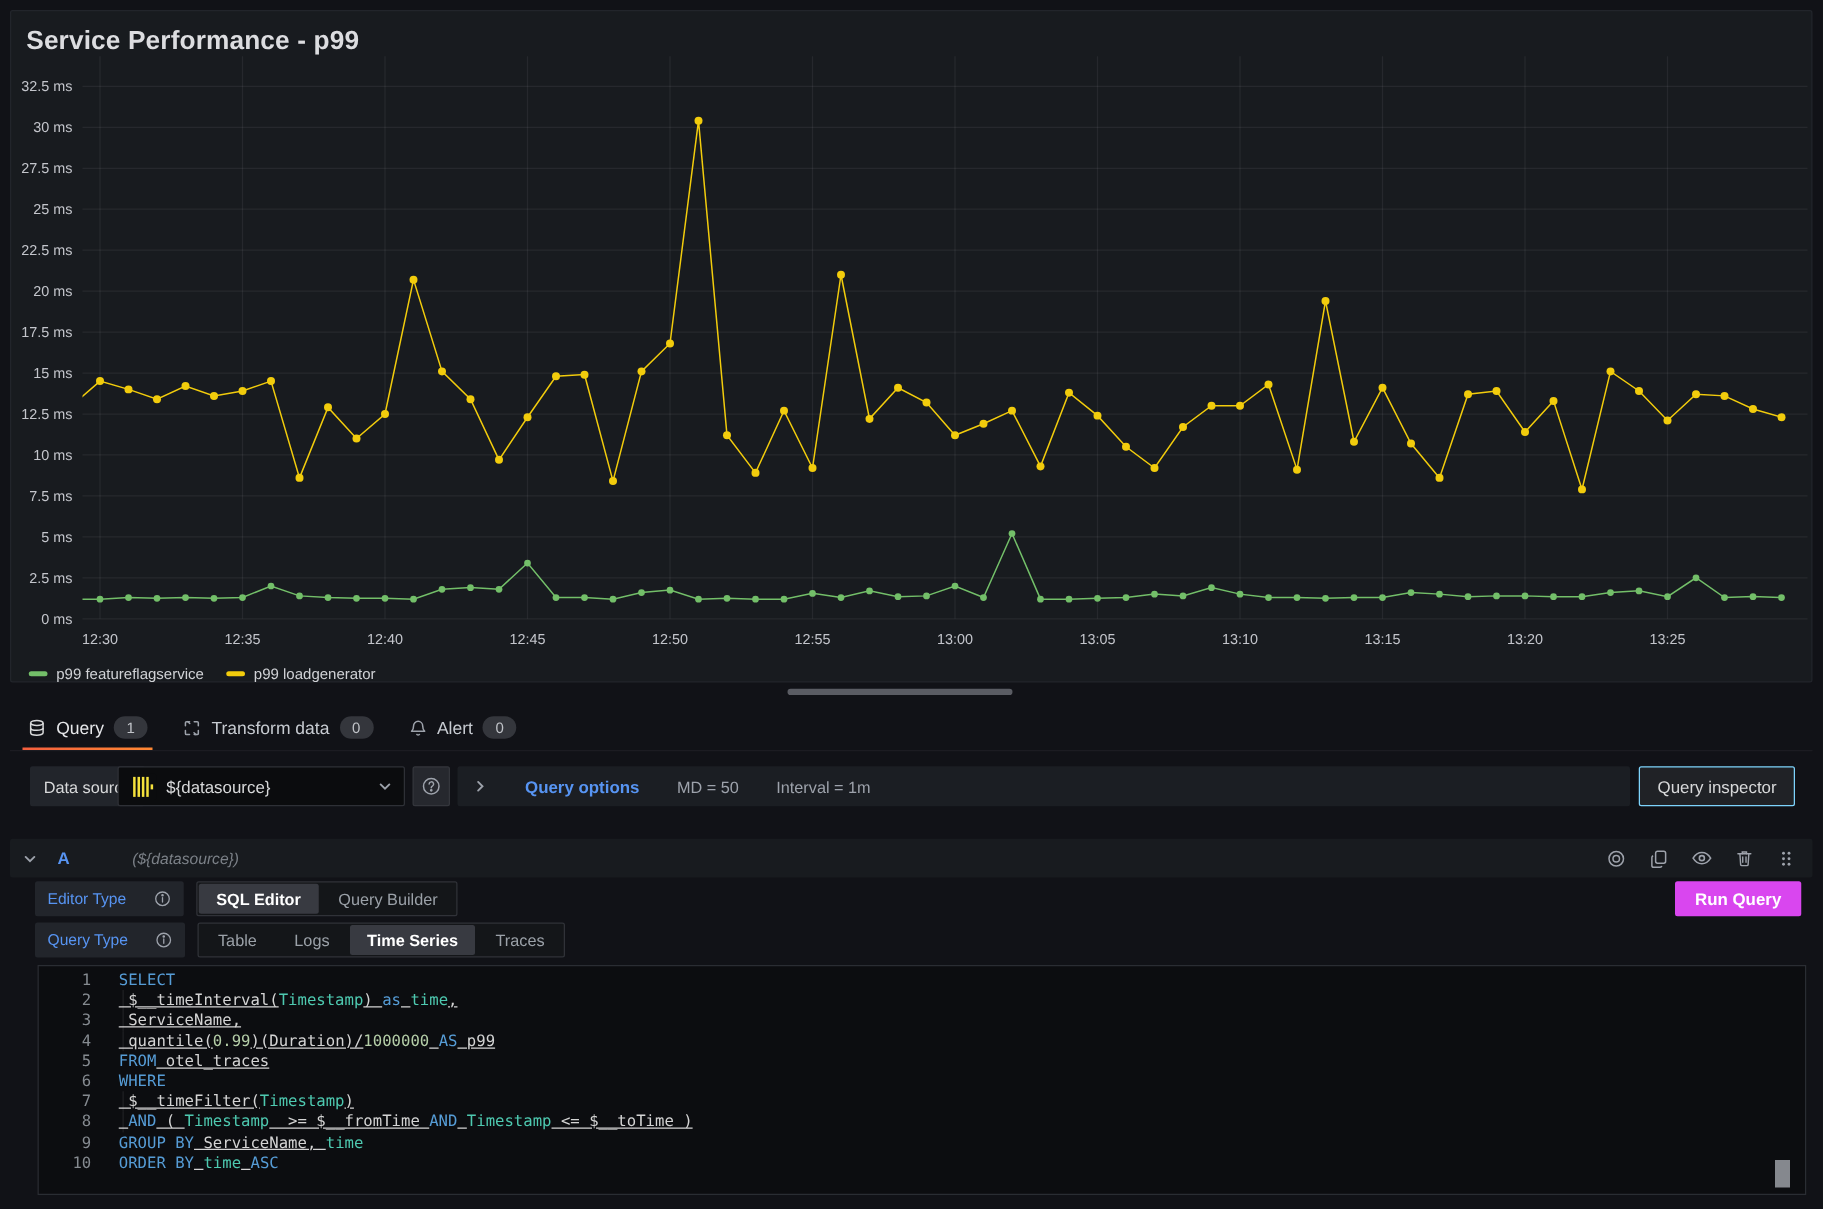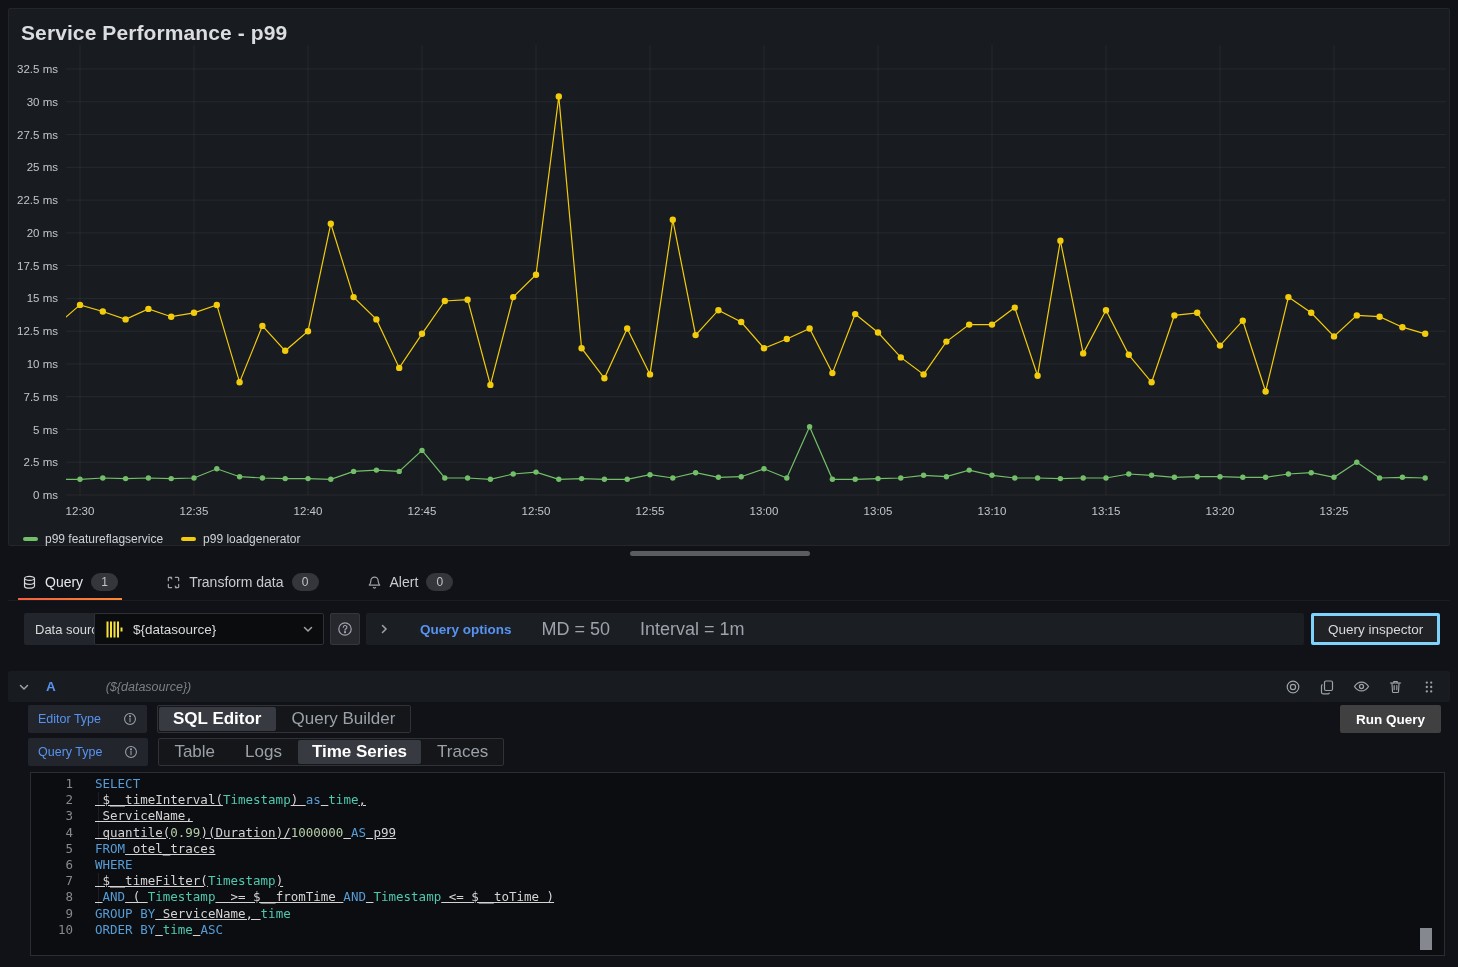--- a/index.html
+++ b/index.html
@@ -15,21 +15,21 @@
   .grid { stroke:rgba(204,204,220,0.08); stroke-width:1; }
   .ytick, .xtick { fill:#c3c5cb; font-size:11.5px; font-family:"Liberation Sans",sans-serif; }
   #legend { left:14px; top:523px; display:flex; gap:18px; align-items:center; }
   .legend-item { display:flex; align-items:center; gap:7px; font-size:12px; color:#d0d2d6; }
   .legend-dash { width:15px; height:4px; border-radius:2px; display:inline-block; }
 
   
   #hscroll { left:630px; top:551px; width:180px; height:5px; border-radius:3px; background:#5a5c63; }
 
   
-  #tabs { left:8px; top:564px; width:1442px; height:37px; display:flex; gap:44px;
+  #tabs { left:8px; top:564px; width:1442px; height:37px; display:flex; gap:24px;
     border-bottom:1px solid rgba(204,204,220,0.06); padding-left:12px; }
   .tab { display:flex; align-items:center; gap:8px; font-size:14px; color:#c7cbd1; cursor:pointer;
     position:relative; padding:0 2px; }
   .tab.active { color:#e6e7ea; }
   .tab.active::after { content:""; position:absolute; left:-2px; right:-2px; bottom:0; height:2px;
     background-image:linear-gradient(90deg,#f55f3e,#ff8833); }
   .tab .icon svg { display:block; }
   .badge { background:#34363c; color:#c0c3c8; border-radius:9px; font-size:12px;
     min-width:27px; height:18px; display:inline-flex; align-items:center; justify-content:center; padding:0 8px; }
 
@@ -39,43 +39,43 @@
     padding:0 11px; font-size:13px; color:#d8d9da; }
   #ds-label { left:16px; top:0; }
   #ds-picker { left:86px; top:0; width:230px; height:32px; background:#0b0c0e; border:1px solid #2e3036;
     border-radius:2px; display:flex; align-items:center; padding:0 9px; gap:8px; cursor:pointer; }
   #ds-picker .val { font-size:13.5px; color:#d8d9da; flex:1; }
   #help-btn { left:322px; top:0; width:30px; height:32px; background:#26282e; border:1px solid #34363c;
     border-radius:2px; display:flex; align-items:center; justify-content:center; cursor:pointer; }
   #options-bar { left:358px; top:0; width:938px; height:32px; background:#1b1e23; border-radius:2px;
     display:flex; align-items:center; gap:30px; padding:0 12px; }
   #query-options-link { color:#5794f2; font-size:13.5px; font-weight:600; cursor:pointer; }
-  .opt-stat { color:#9da2ab; font-size:18px; }
+  .opt-stat { color:#9da2ab; font-size:13px; }
   #query-inspector-btn { left:1303px; top:0; height:32px; padding:0 14px; background:#202226;
-    border:3px solid #7dd3fc; border-radius:2px; color:#d8d9da; font-size:13.5px; font-weight:500;
+    border:1px solid #7dd3fc; border-radius:2px; color:#d8d9da; font-size:13.5px; font-weight:500;
     display:inline-flex; align-items:center; cursor:pointer; }
 
   
   #qrow { left:8px; top:671px; width:1442px; height:31px; background:#181b1f; border-radius:2px;
     display:flex; align-items:center; padding:0 10px; }
   #qrow .refid { color:#5794f2; font-size:13.5px; font-weight:600; margin-left:16px; }
   #qrow .ds-hint { color:#7b8087; font-size:12.5px; font-style:italic; margin-left:50px; }
   #qrow-actions { margin-left:auto; display:flex; gap:12px; align-items:center; }
   .qact { width:22px; height:22px; display:flex; align-items:center; justify-content:center; cursor:pointer; }
 
   
   .field-chip { background:#22252b; border-radius:2px; height:28px; display:inline-flex; align-items:center;
     gap:22px; padding:0 10px; font-size:12.5px; color:#5794f2; font-weight:500; }
   .seg-group { display:inline-flex; background:#141619; border:1px solid #303238; border-radius:2px; height:28px; }
-  .seg { display:inline-flex; align-items:center; padding:0 14px; font-size:17px; color:#9ba1a8;
+  .seg { display:inline-flex; align-items:center; padding:0 14px; font-size:13px; color:#9ba1a8;
     cursor:pointer; border-radius:2px; margin:1px; }
   .seg.active { background:#383a41; color:#ffffff; font-weight:600; }
   #row-editor-type { left:28px; top:705px; display:flex; gap:10px; align-items:flex-end; }
   #row-query-type  { left:28px; top:738px; display:flex; gap:10px; align-items:flex-start; }
-  #run-query-btn { left:1340px; top:705px; height:28px; padding:0 16px; background:#404040; border:none;
+  #run-query-btn { left:1340px; top:705px; height:28px; padding:0 16px; background:#d946ef; border:none;
     border-radius:2px; color:#fff; font-size:13.5px; font-weight:600; display:inline-flex; align-items:center;
     cursor:pointer; font-family:"Liberation Sans",sans-serif; }
 
   
   #code { left:30px; top:772px; width:1415px; height:184px; background:#0c0d10; border:1px solid #2a2d33;
     font-family:"DejaVu Sans Mono", monospace; font-size:12.5px; padding-top:3px; overflow:hidden; }
   .code-row { display:flex; height:16.2px; line-height:16.2px; white-space:pre; position:relative; }
   .code-row.cur { background:rgba(255,255,255,0.045);margin-top:20px; }
   .ln { width:42px; text-align:right; color:#858a90; flex:none; padding-right:0; }
   .txt { padding-left:22px; position:relative; }

